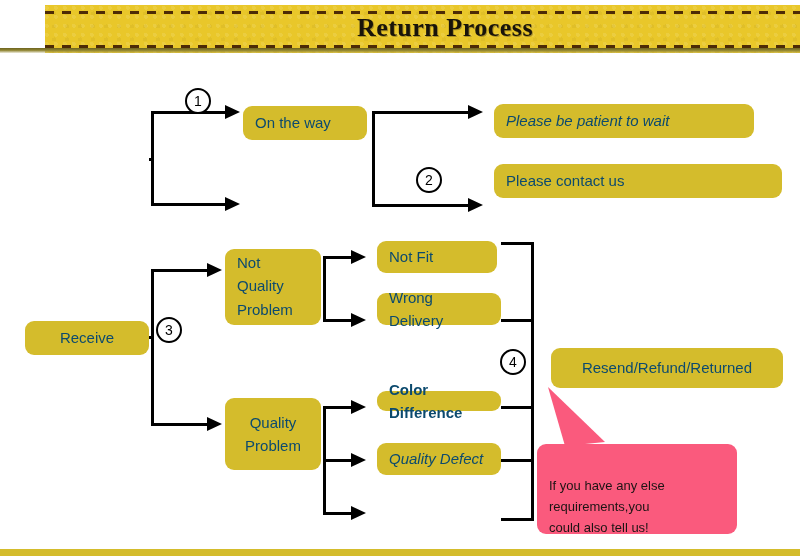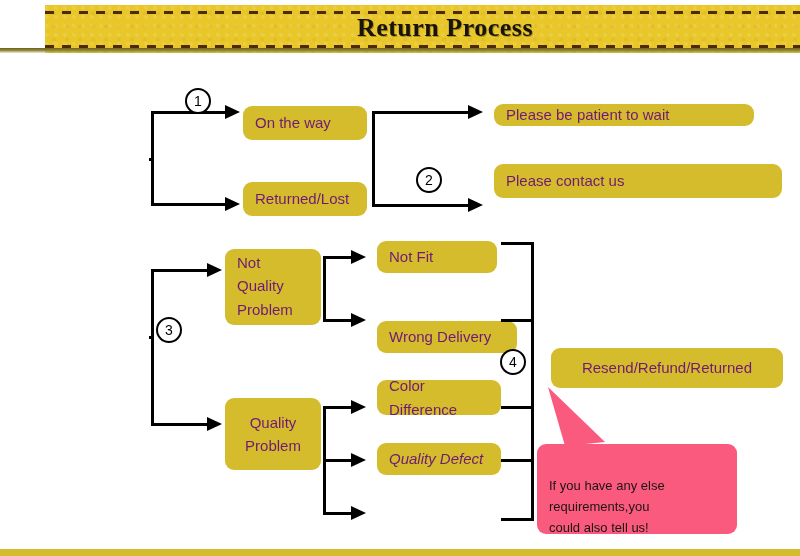--- a/index.html
+++ b/index.html
@@ -75,21 +75,21 @@
     width: 800px;
     height: 7px;
     background: #d4bc2c;
   }
 
   
   .node {
     position: absolute;
     background: #d4bc2c;
     border-radius: 9px;
-    color: #701a75;
+    color: #0c4a6e;
     font-size: 15px;
     line-height: 1.55;
     box-sizing: border-box;
     display: flex;
     align-items: center;
     white-space: pre-line;
     padding: 4px 12px;
   }
   .node.center { justify-content: center; text-align: center; }
   .node.left   { justify-content: flex-start; text-align: left; }
@@ -169,35 +169,35 @@
 
   <div class="ln-h" style="left:151px; top:111px; width:78px;"></div>
   <div class="arrow" style="left:225px; top:105px;"></div>
   <div class="marker" style="left:185px; top:88px;">1</div>
 
   <div class="node left" style="left:243px; top:106px; width:124px; height:34px;">On the way</div>
 
   <div class="ln-h" style="left:151px; top:203px; width:78px;"></div>
   <div class="arrow" style="left:225px; top:197px;"></div>
 
-  <div class="node left" style="left:243px; top:182px; width:124px; height:34px;">Returned/Lost</div>
 
   <div class="ln-v" style="left:372px; top:111px; height:96px;"></div>
 
   <div class="ln-h" style="left:372px; top:111px; width:100px;"></div>
   <div class="arrow" style="left:468px; top:105px;"></div>
 
-  <div class="node left" style="left:494px; top:104px; width:260px; height:22px;">Please be patient to wait</div>
+  <div class="node left" style="left:494px; top:104px; width:260px; height:34px;font-style:italic;">Please be patient to wait</div>
 
   <div class="ln-h" style="left:372px; top:204px; width:100px;"></div>
   <div class="arrow" style="left:468px; top:198px;"></div>
   <div class="marker" style="left:416px; top:167px;">2</div>
 
   <div class="node left" style="left:494px; top:164px; width:288px; height:34px;">Please contact us</div>
 
+  <div class="node center" style="left:25px; top:321px; width:124px; height:34px;">Receive</div>
 
   <div class="ln-h" style="left:149px; top:336px; width:5px;"></div>
   <div class="ln-v" style="left:151px; top:270px; height:156px;"></div>
   <div class="marker" style="left:156px; top:317px;">3</div>
 
   <div class="ln-h" style="left:151px; top:269px; width:60px;"></div>
   <div class="arrow" style="left:207px; top:263px;"></div>
 
   <div class="node left" style="left:225px; top:249px; width:96px; height:76px; padding-top:2px;">Not
 Quality
@@ -210,27 +210,27 @@
 Problem</div>
 
   <div class="ln-v" style="left:323px; top:256px; height:63px;"></div>
 
   <div class="ln-h" style="left:323px; top:256px; width:32px;"></div>
   <div class="arrow" style="left:351px; top:250px;"></div>
   <div class="node left" style="left:377px; top:241px; width:120px; height:32px;">Not Fit</div>
 
   <div class="ln-h" style="left:323px; top:319px; width:32px;"></div>
   <div class="arrow" style="left:351px; top:313px;"></div>
-  <div class="node left" style="left:377px; top:321px; width:140px; height:32px;">Wrong Delivery</div>
+  <div class="node left" style="left:377px; top:293px; width:124px; height:32px;">Wrong Delivery</div>
 
   <div class="ln-v" style="left:323px; top:406px; height:106px;"></div>
 
   <div class="ln-h" style="left:323px; top:406px; width:32px;"></div>
   <div class="arrow" style="left:351px; top:400px;"></div>
-  <div class="node left" style="left:377px; top:380px; width:124px; height:35px;">Color Difference</div>
+  <div class="node left" style="left:377px; top:391px; width:124px; height:20px;font-weight:bold;">Color Difference</div>
 
   <div class="ln-h" style="left:323px; top:459px; width:32px;"></div>
   <div class="arrow" style="left:351px; top:453px;"></div>
   <div class="node left" style="left:377px; top:443px; width:124px; height:32px;font-style:italic;">Quality Defect</div>
 
   <div class="ln-h" style="left:323px; top:512px; width:32px;"></div>
   <div class="arrow" style="left:351px; top:506px;"></div>
 
   <div class="ln-h" style="left:501px; top:242px; width:32px;"></div>
   <div class="ln-h" style="left:501px; top:319px; width:32px;"></div>

